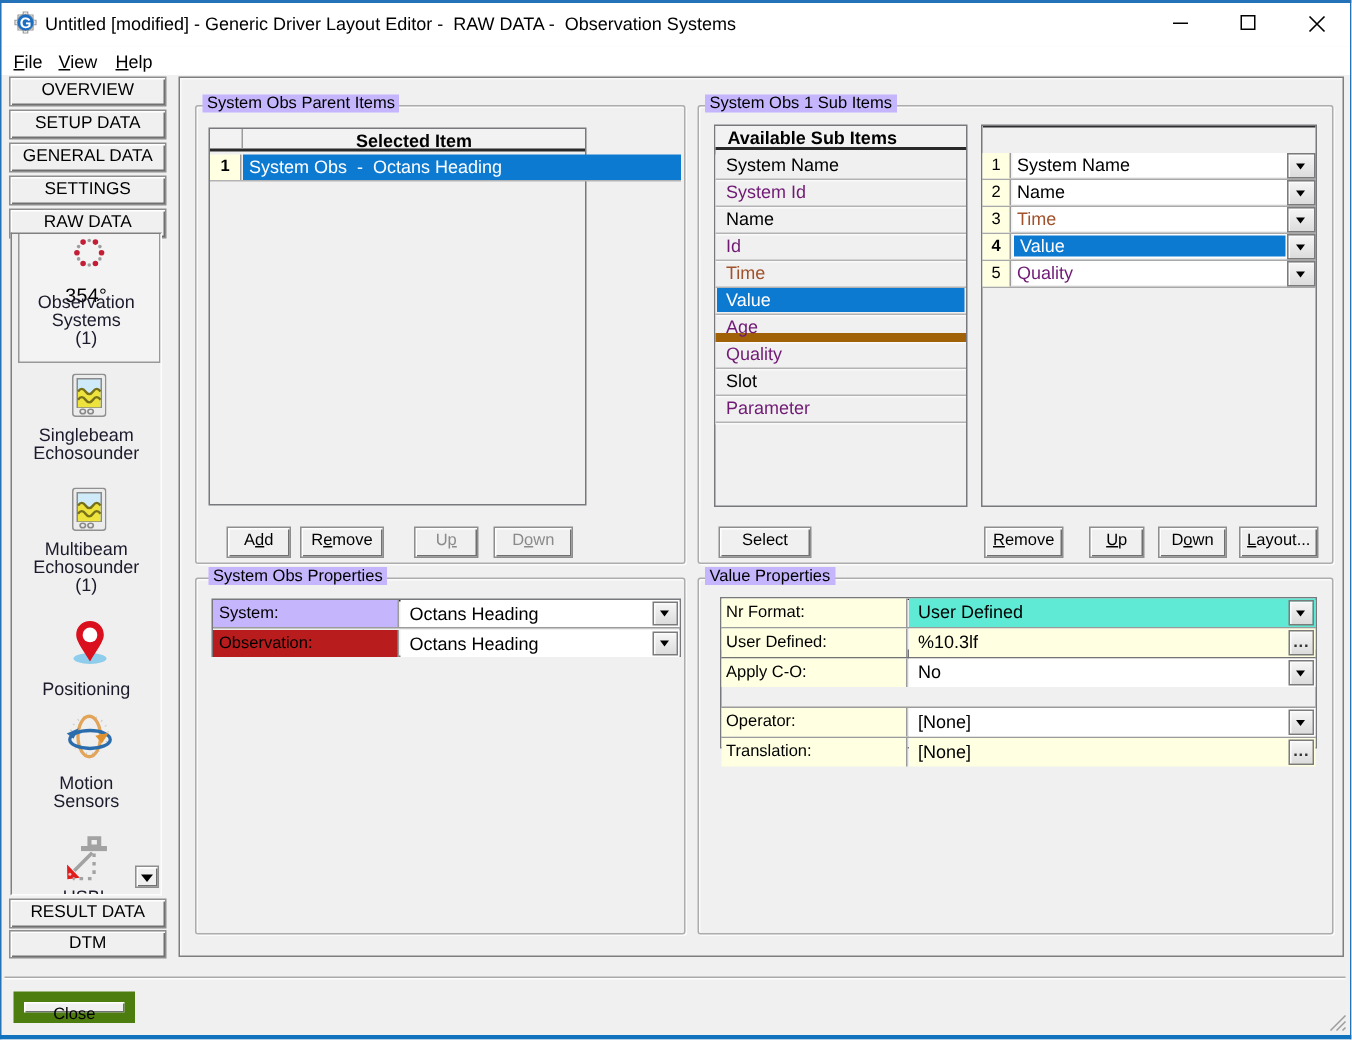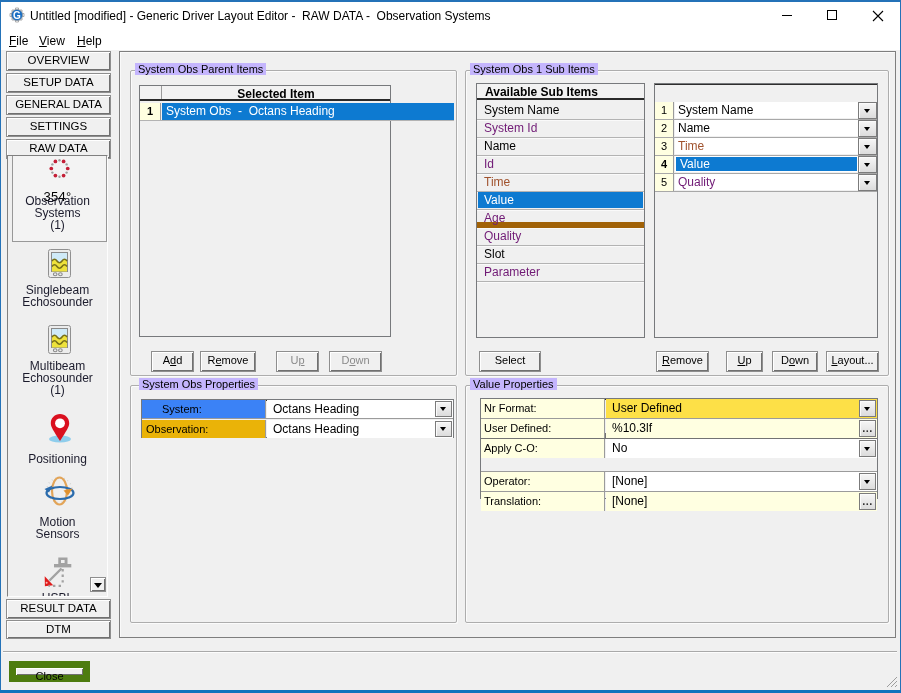--- a/index.html
+++ b/index.html
@@ -190,26 +190,26 @@
 <div class="btn" style="left:151px;top:351px;width:43px;height:21px;"><span class="lbl">A<u>d</u>d</span></div>
 <div class="btn" style="left:200px;top:351px;width:56px;height:21px;"><span class="lbl">R<u>e</u>move</span></div>
 <div class="btn" style="left:276px;top:351px;width:43px;height:21px;"><span class="lbl disabled">U<u>p</u></span></div>
 <div class="btn" style="left:329px;top:351px;width:53px;height:21px;"><span class="lbl disabled">D<u>o</u>wn</span></div>
 
 <div class="group" style="left:130px;top:385px;width:327px;height:238px;">
   <div class="grouplabel" style="left:8px;">System Obs Properties</div>
 </div>
 <div class="tbl" style="left:141px;top:399px;width:313px;height:39px;">
   <div class="abs" style="left:0;top:0;right:0;height:19px;border-bottom:1px solid #9b9b9b;">
-    <div class="abs" style="left:0;top:0;width:124px;height:18px;background:#3b82f6;border-right:1px solid #9b9b9b;line-height:18px;padding-left:20px;font-size:11px;">System:</div>
+    <div class="abs" style="left:0;top:0;width:124px;height:18px;background:#c4b5fd;border-right:1px solid #9b9b9b;line-height:18px;padding-left:4px;font-size:11px;">System:</div>
     <div class="abs" style="left:125px;top:0;right:0;height:18px;background:#fff;line-height:18px;padding-left:6px;">Octans Heading</div>
     <div class="ddbtn" style="right:1px;top:1px;width:17px;height:16px;"></div>
   </div>
   <div class="abs" style="left:0;top:20px;right:0;height:18px;">
-    <div class="abs" style="left:0;top:0;width:124px;height:18px;background:#eab308;border-right:1px solid #9b9b9b;line-height:18px;padding-left:4px;font-size:11px;">Observation:</div>
+    <div class="abs" style="left:0;top:0;width:124px;height:18px;background:#b91c1c;border-right:1px solid #9b9b9b;line-height:18px;padding-left:4px;font-size:11px;">Observation:</div>
     <div class="abs" style="left:125px;top:0;right:0;height:18px;background:#fff;line-height:18px;padding-left:6px;">Octans Heading</div>
     <div class="ddbtn" style="right:1px;top:1px;width:17px;height:16px;"></div>
   </div>
 </div>
 
 <div class="group" style="left:465px;top:70px;width:424px;height:306px;">
   <div class="grouplabel" style="left:4px;">System Obs 1 Sub Items</div>
 </div>
 
 <div class="tbl" style="left:476px;top:83px;width:169px;height:255px;">
@@ -286,21 +286,21 @@
 <div class="btn" style="left:726px;top:351px;width:37px;height:21px;"><span class="lbl"><u>U</u>p</span></div>
 <div class="btn" style="left:772px;top:351px;width:46px;height:21px;"><span class="lbl">D<u>o</u>wn</span></div>
 <div class="btn" style="left:826px;top:351px;width:53px;height:21px;"><span class="lbl"><u>L</u>ayout...</span></div>
 
 <div class="group" style="left:465px;top:385px;width:424px;height:238px;">
   <div class="grouplabel" style="left:4px;">Value Properties</div>
 </div>
 <div class="tbl" id="vptable" style="left:480px;top:398px;width:398px;height:101px;">
     <div style="position:relative;height:20px;border-bottom:1px solid #9b9b9b;">
       <div style="position:absolute;left:0;top:0;width:124px;height:19px;background:#ffffe1;border-right:1px solid #9b9b9b;line-height:19px;padding-left:3px;font-size:11px;">Nr Format:</div>
-      <div style="position:absolute;left:125px;top:0;right:0;height:19px;background:#fde047;line-height:19px;padding-left:6px;">User Defined</div>
+      <div style="position:absolute;left:125px;top:0;right:0;height:19px;background:#5eead4;line-height:19px;padding-left:6px;">User Defined</div>
       <div class="ddbtn" style="right:1px;top:1px;width:17px;height:17px;"></div>
     </div>
     <div style="position:relative;height:20px;border-bottom:6px solid #737373;">
       <div style="position:absolute;left:0;top:0;width:124px;height:19px;background:#ffffe1;border-right:1px solid #9b9b9b;line-height:19px;padding-left:3px;font-size:11px;">User Defined:</div>
       <div style="position:absolute;left:125px;top:0;right:0;height:19px;background:#ffffe1;line-height:19px;padding-left:6px;">%10.3lf</div>
       <div class="dotbtn" style="right:1px;top:1px;width:17px;height:17px;line-height:15px;">...</div>
     </div>
     <div style="position:relative;height:33px;border-bottom:1px solid #9b9b9b;">
       <div style="position:absolute;left:0;top:0;width:124px;height:19px;background:#ffffe1;border-right:1px solid #9b9b9b;line-height:19px;padding-left:3px;font-size:11px;">Apply C-O:</div>
       <div style="position:absolute;left:125px;top:0;right:0;height:19px;background:#ffffff;line-height:19px;padding-left:6px;">No</div>

